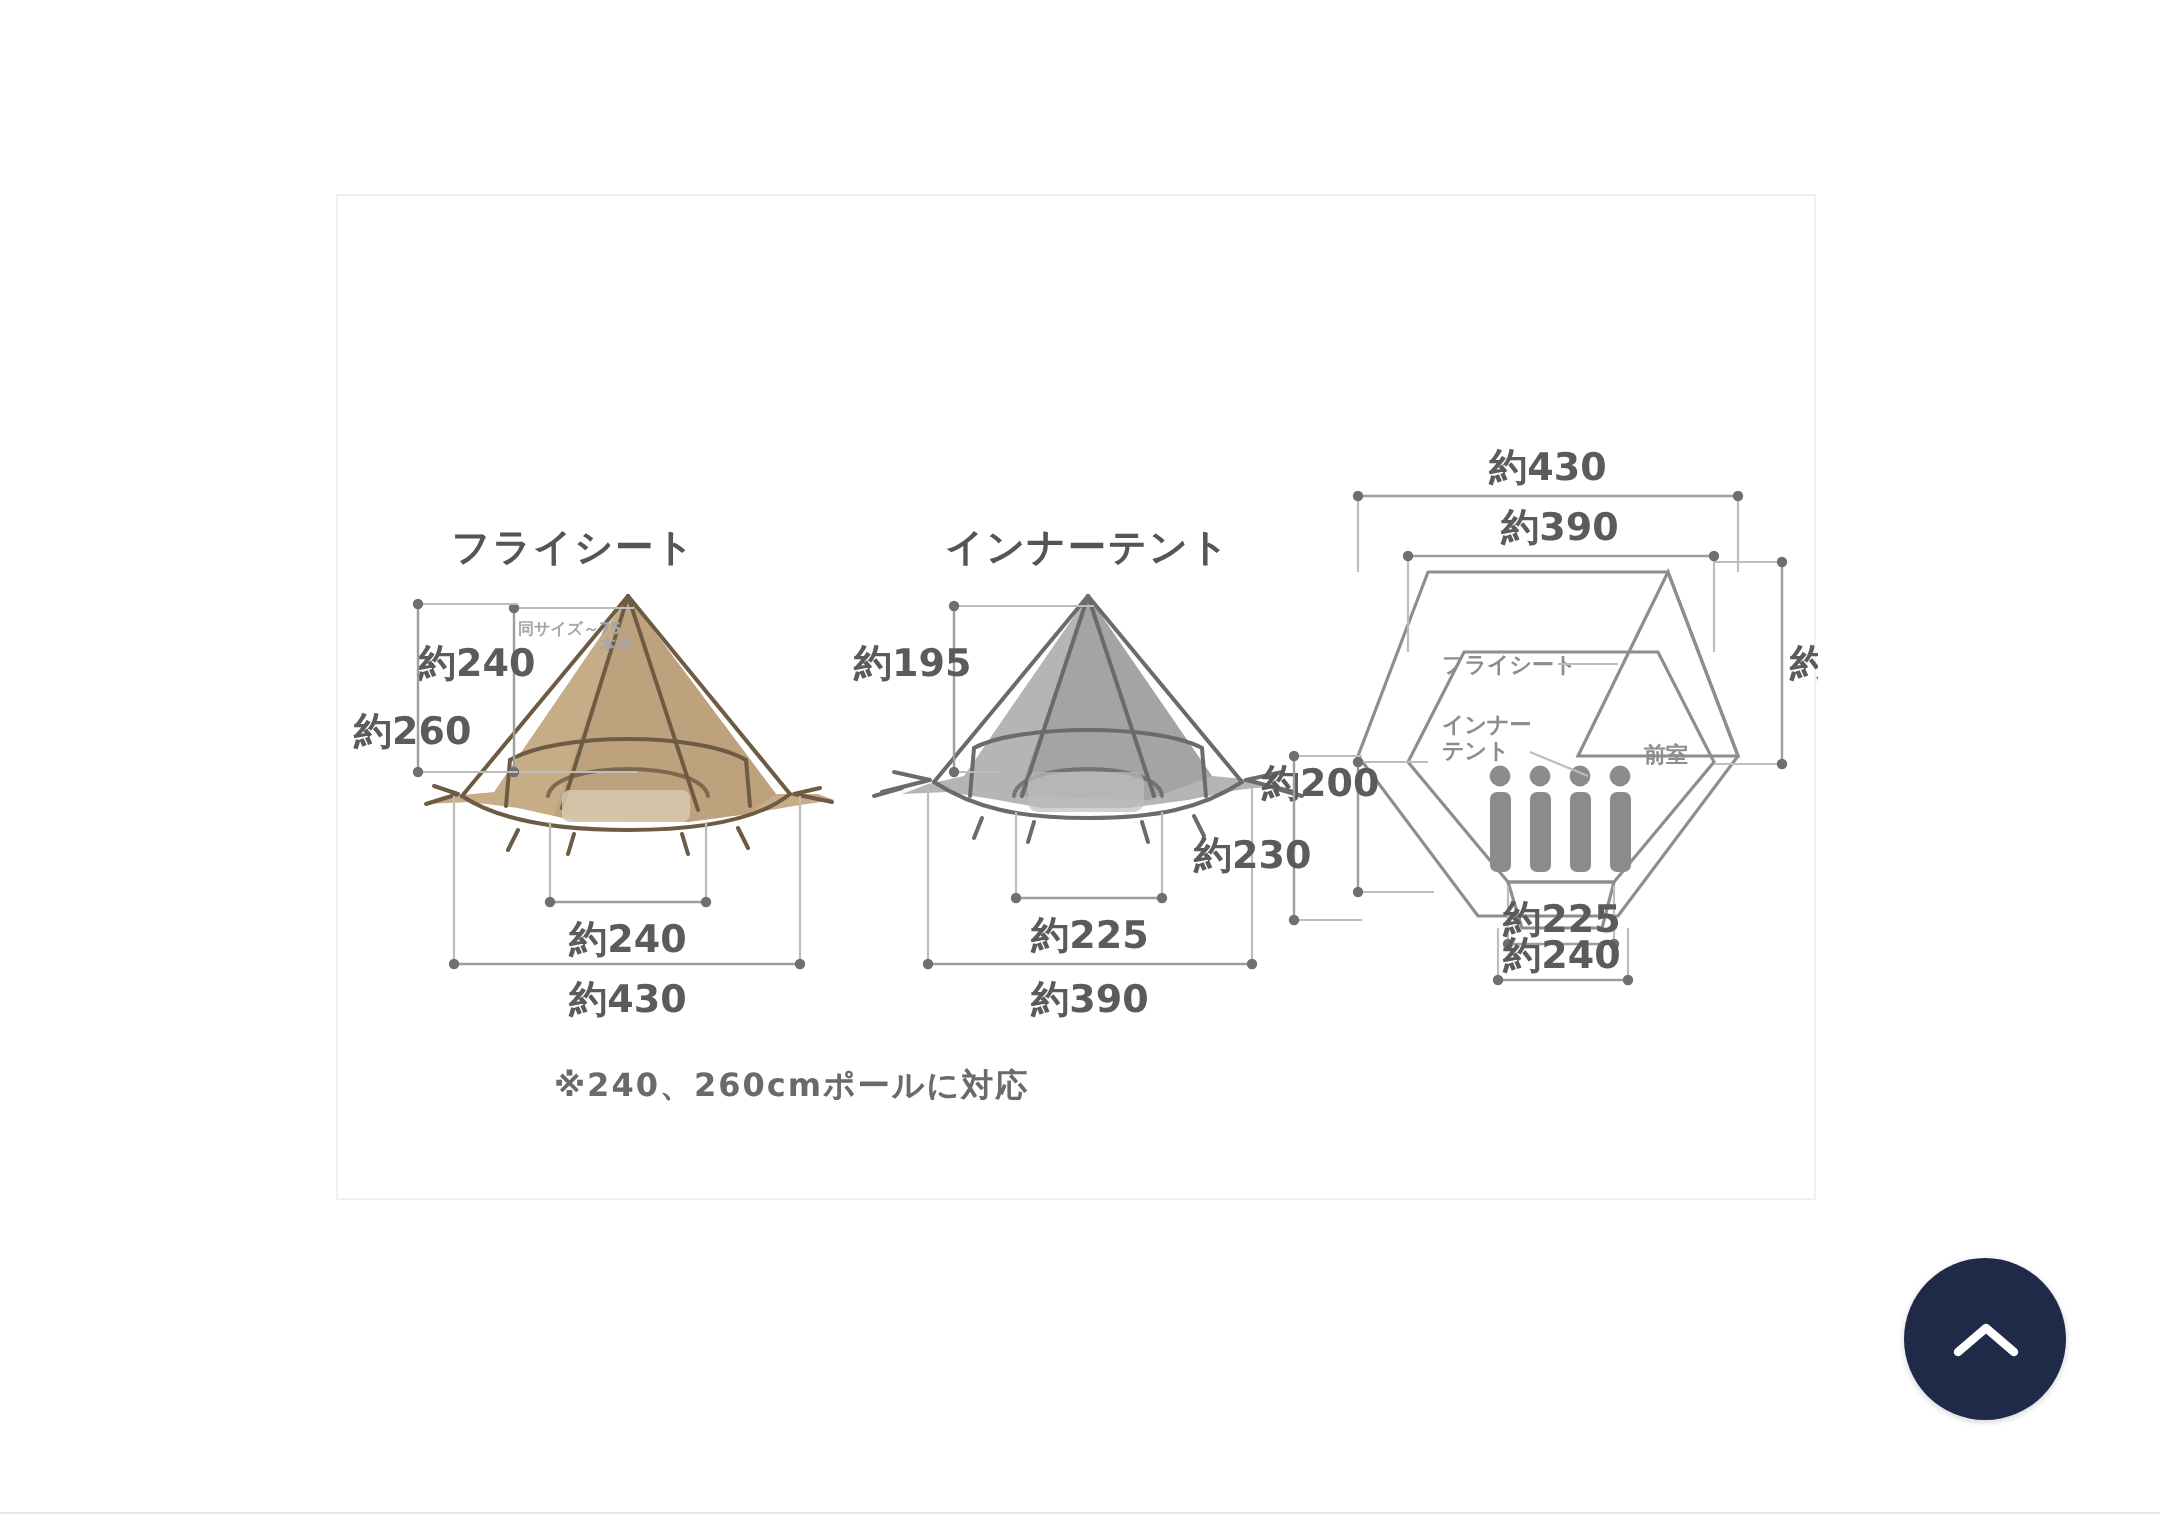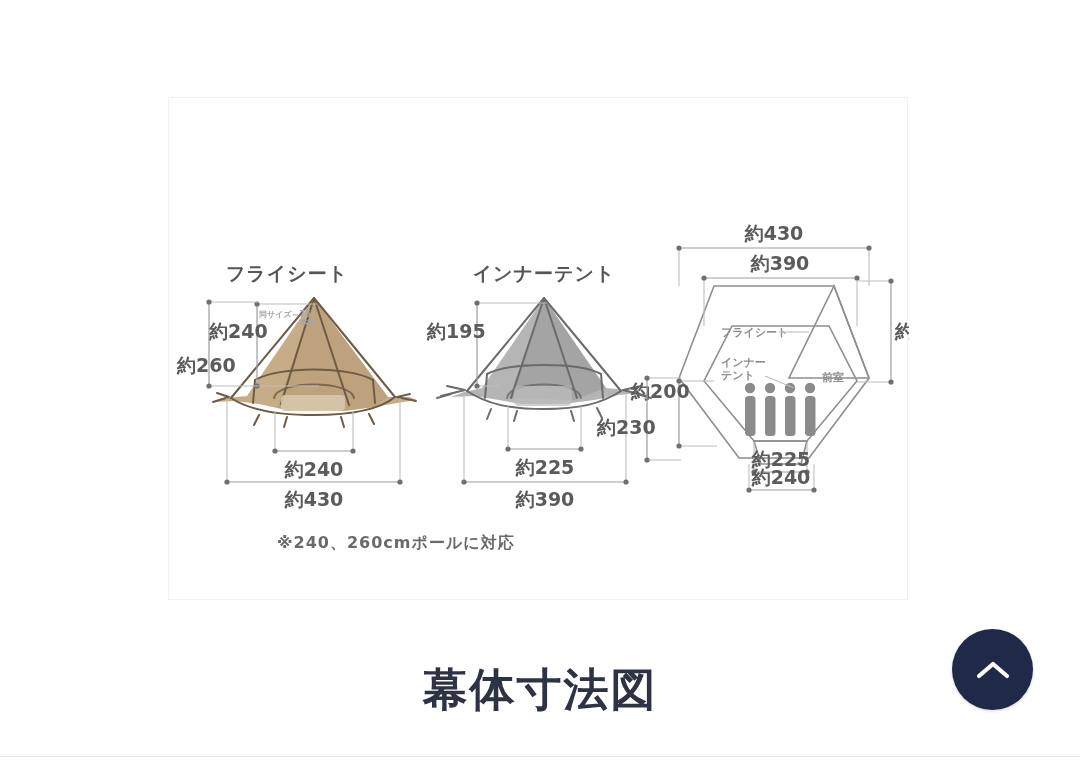--- a/index.html
+++ b/index.html
@@ -355,21 +355,20 @@
           <circle class="dimdot" cx="645" cy="392" r="2.6"></circle>
           <text class="dimtxt" x="612" y="386" text-anchor="middle">約240</text>
         </g>
       </g>
 
       <text class="notetxt" x="108" y="450">※240、260cmポールに対応</text>
 
     </svg>
   </div>
 
-  <div id="section-title">幕体寸法図</div>
 
   <div id="bottom-divider"></div>
 
   <button id="scroll-top-button">
     <span>
       <svg width="34" height="22" viewBox="0 0 34 22" xmlns="http://www.w3.org/2000/svg">
         <path d="M3 17 L17 5 L31 17" stroke="#ffffff" stroke-width="4.2" fill="none" stroke-linecap="round" stroke-linejoin="round"></path>
       </svg>
     </span>
   </button>

